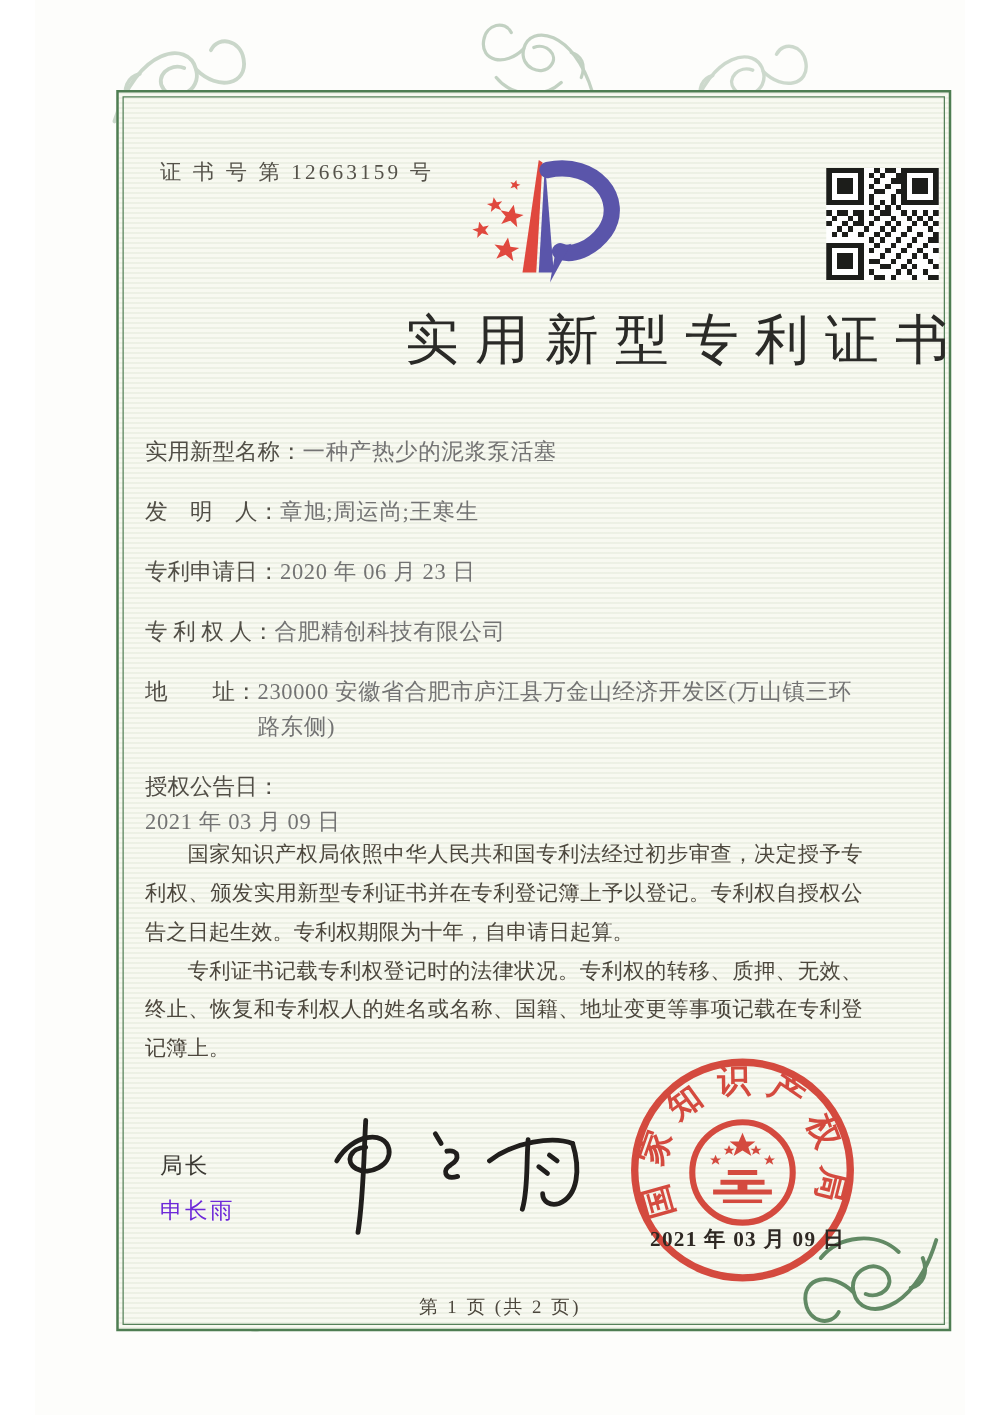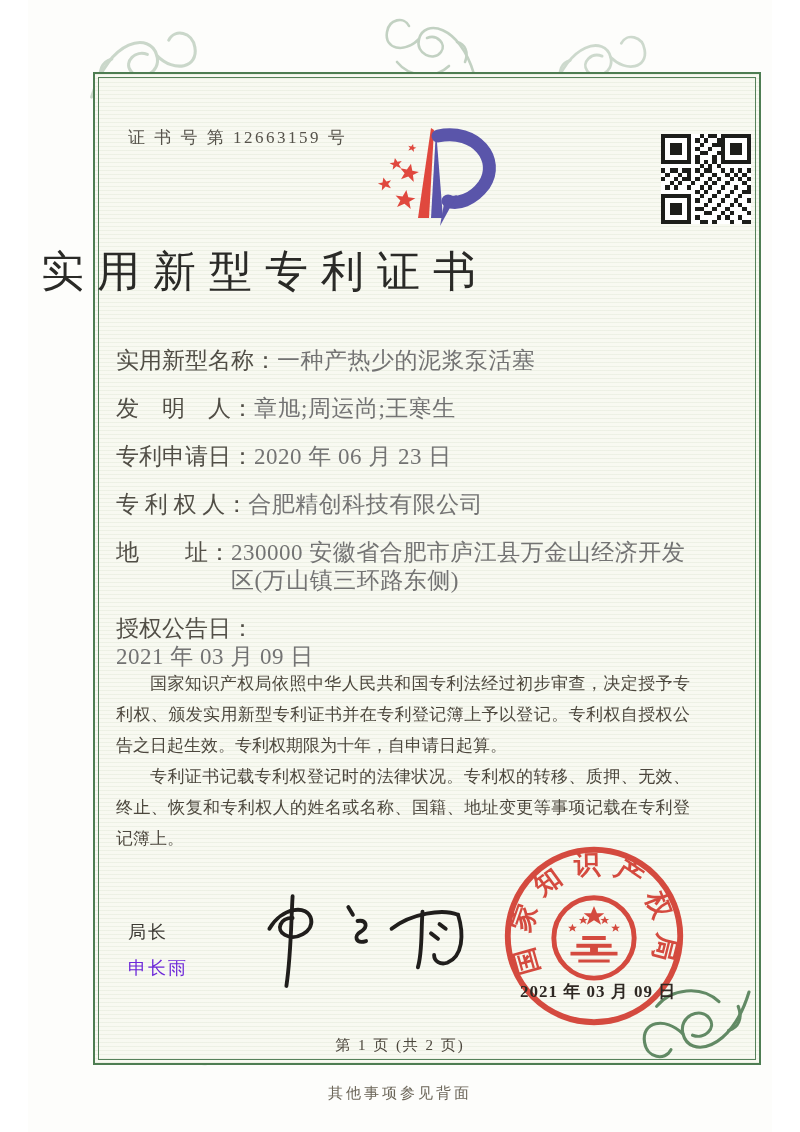--- a/index.html
+++ b/index.html
@@ -21,25 +21,25 @@
   .frame-inner{
     position:absolute;inset:3px;border:1px solid #56815a;pointer-events:none;
   }
   .cert-no{
     position:absolute;left:100px;top:126px;
     font-size:17px;letter-spacing:2.5px;color:#55524a;
   }
   .logo{position:absolute;left:333px;top:110px;width:152px;height:128px;}
   .qr{position:absolute;left:633px;top:134px;width:90px;height:90px;}
   .title{
-    position:absolute;left:0;right:0;top:243px;text-align:left;
+    position:absolute;left:0;right:0;top:243px;text-align:right;
     font-size:43px;letter-spacing:13px;padding-left:13px;color:#2a2a27;
     font-weight:500;
   }
-  .fields{position:absolute;left:88px;right:78px;top:347px;font-size:23px;}
+  .fields{position:absolute;left:88px;right:78px;top:347px;font-size:18px;}
   .row{display:flex;margin-bottom:20px;line-height:28px;}
   .row .lbl{flex:none;color:#514e46;}
   .row .val{flex:1;color:#737373;letter-spacing:.5px;}
   .row.grant{gap:55px;}
   .row.grant .pair{display:flex;flex-direction:column;}
   .paras{
     position:absolute;left:88px;right:82px;top:668px;
     font-size:17px;line-height:31px;text-align:justify;color:#4c473d;
   }
   .paras p{margin:0;text-indent:2em;}
@@ -205,15 +205,14 @@
       <use href="#star" transform="translate(78,92) scale(0.45)"></use>
       <use href="#star" transform="translate(89,84) scale(0.45)"></use>
       <use href="#star" transform="translate(111,84) scale(0.45)"></use>
       <use href="#star" transform="translate(122,92) scale(0.45)"></use>
       <path d="M88 100h24v4H88z M82 108h36v4H82z M76 116h48v4H76z M96 112h8v8h-8z M84 124h32v3H84z"></path>
     </g>
   </svg>
   <div class="seal-date">2021 年 03 月 09 日</div>
 
   <div class="page-no">第 1 页 (共 2 页)</div>
-  <div class="back-note">其他事项参见背面</div>
 
 </div>
 
 </body></html>

